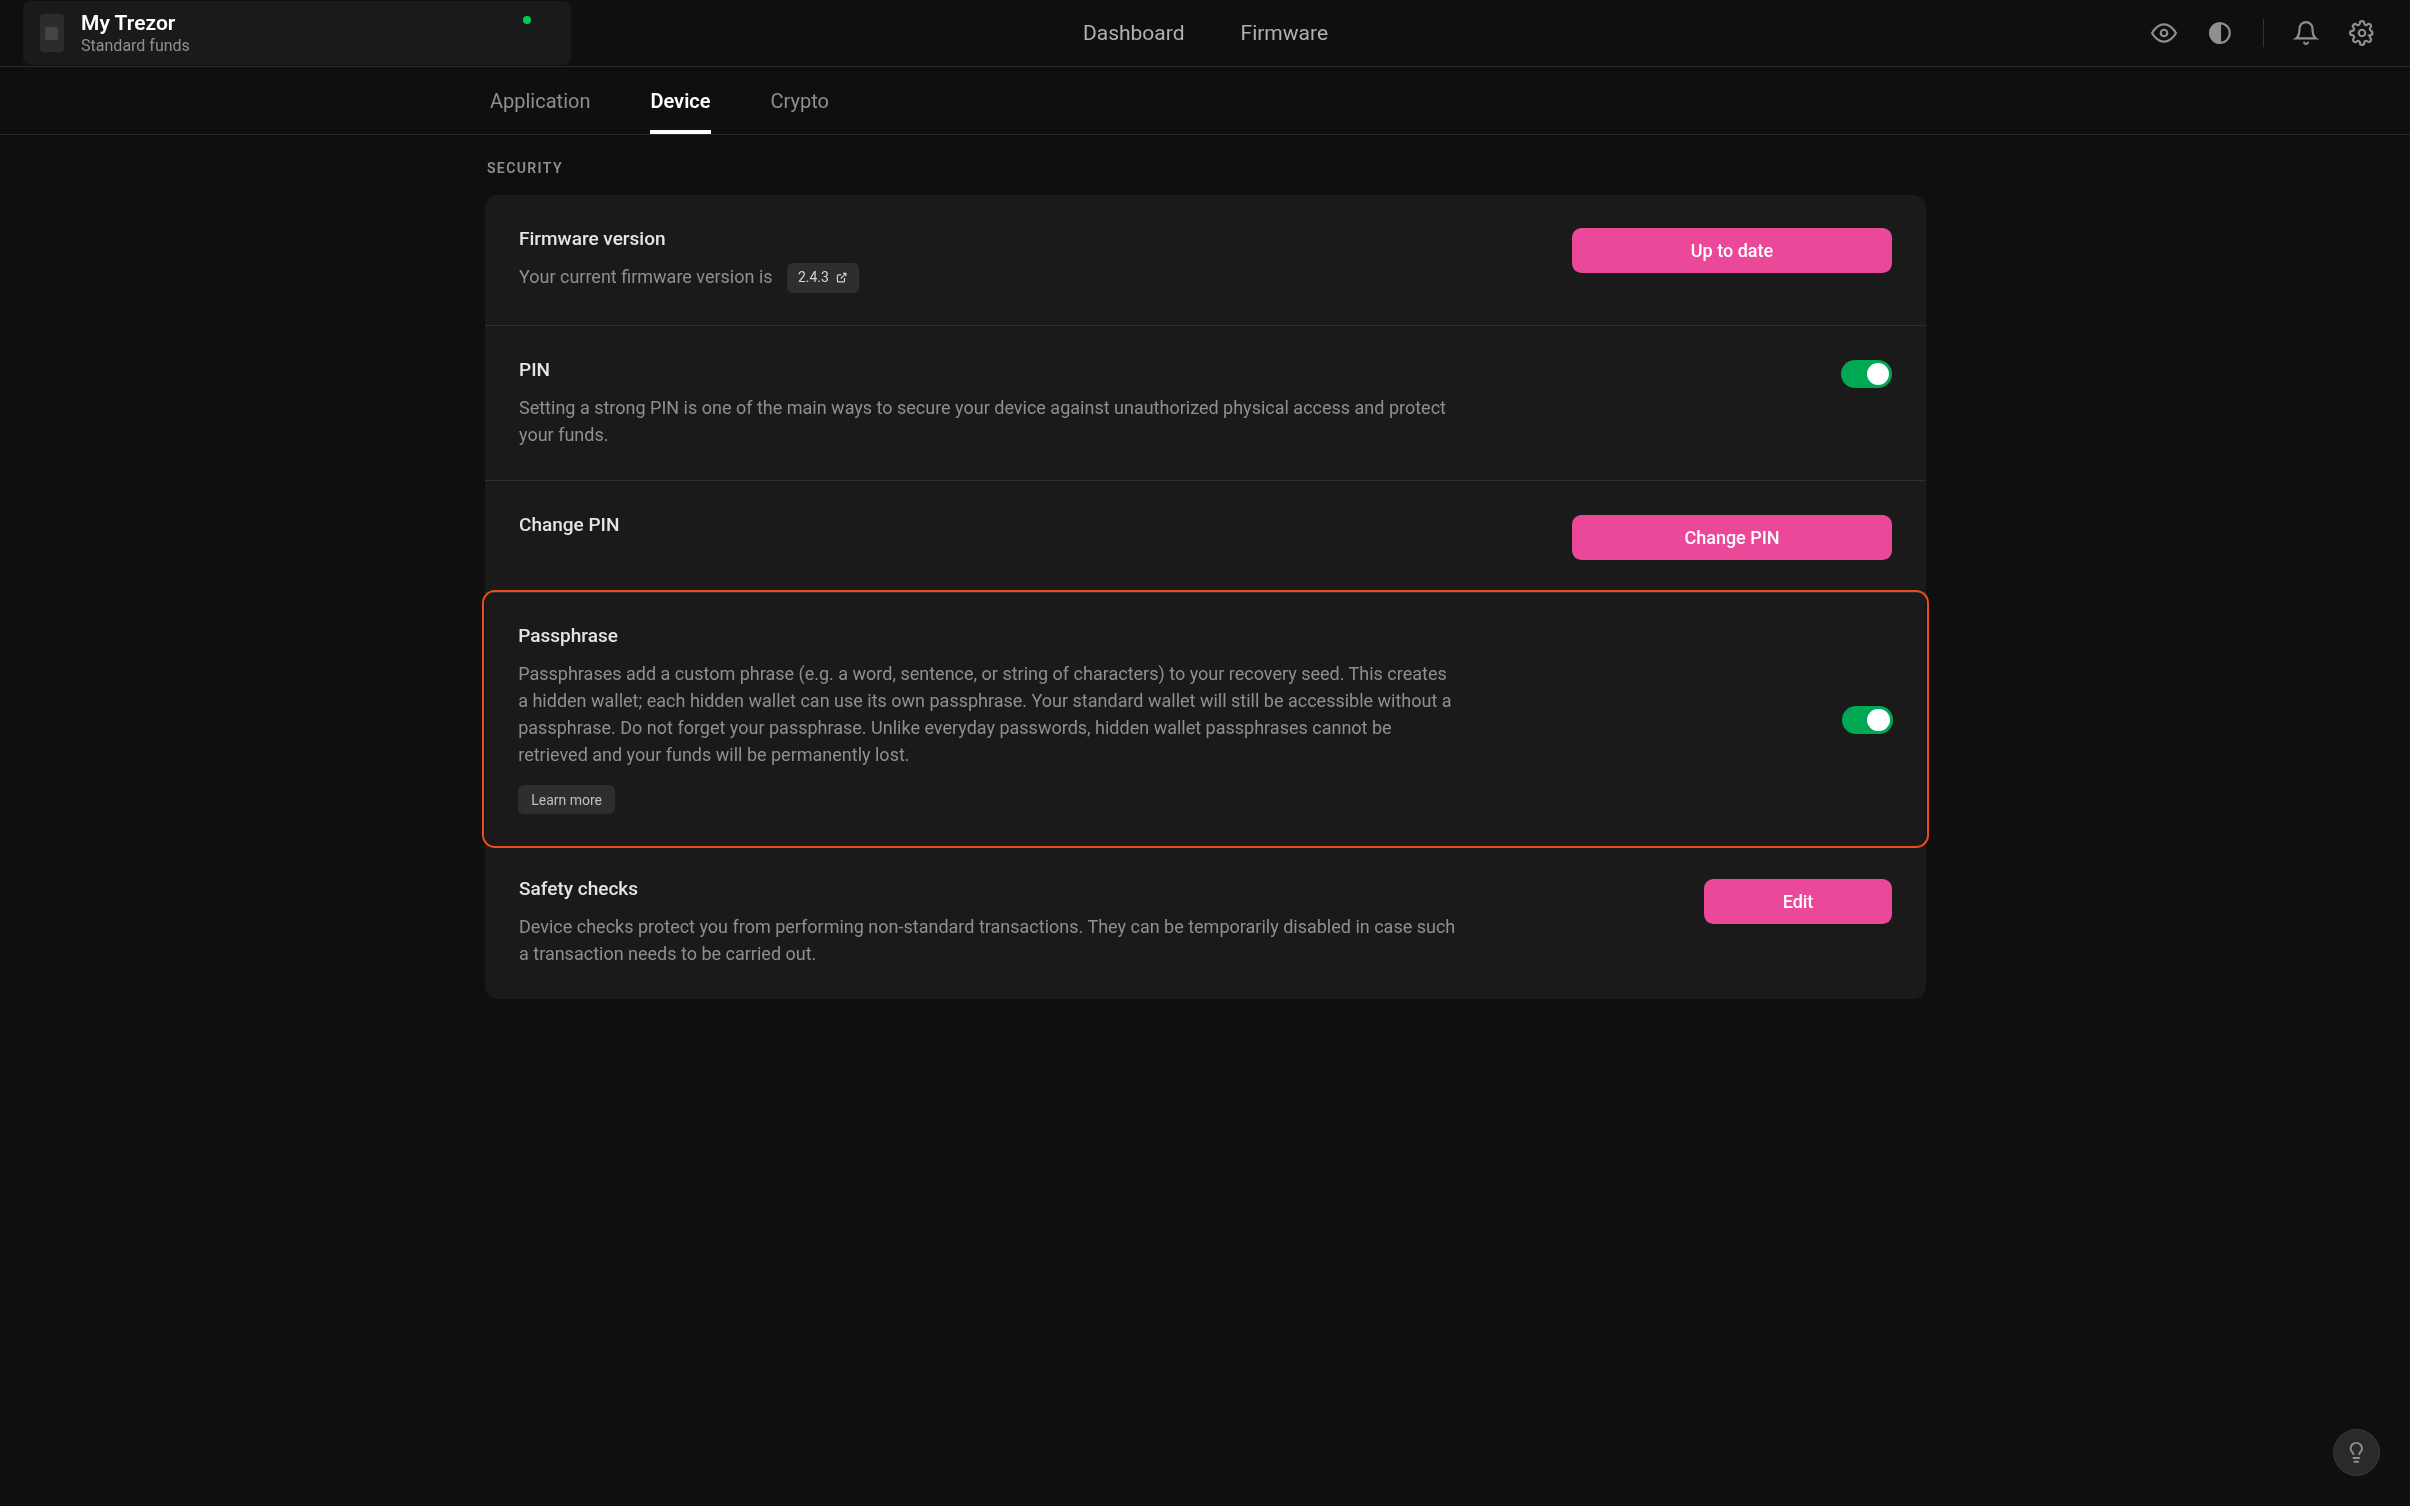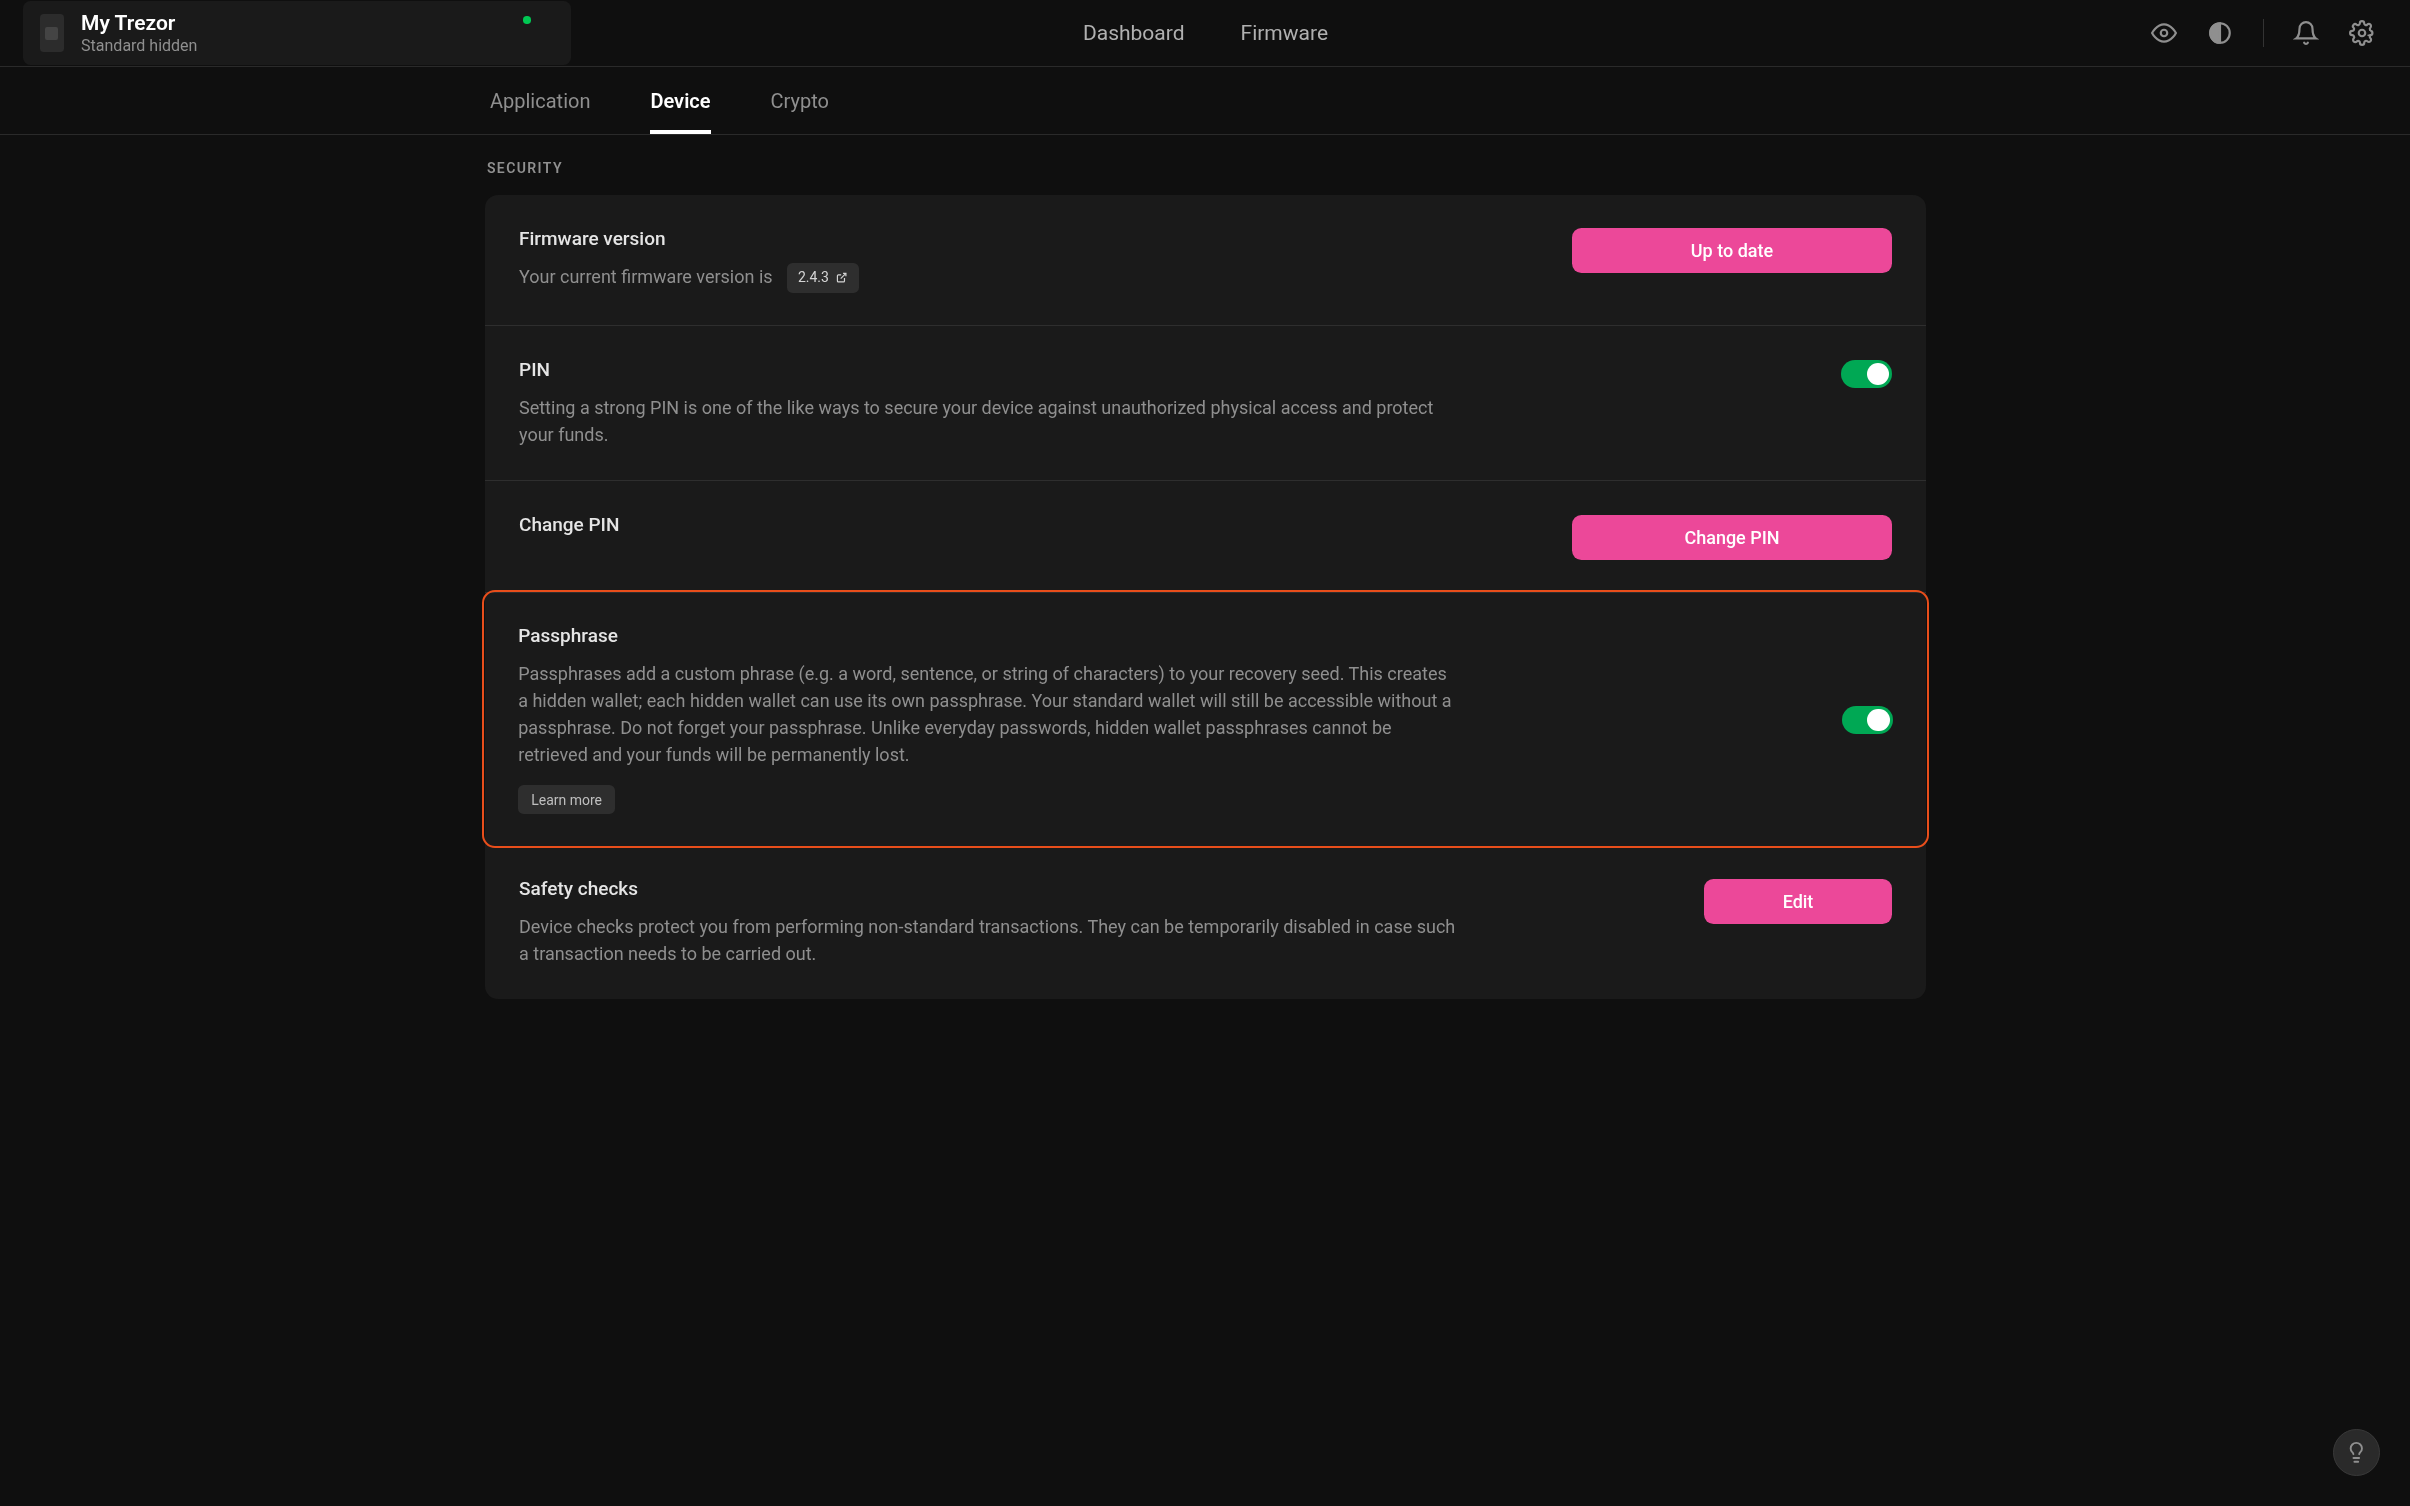--- a/index.html
+++ b/index.html
@@ -325,21 +325,21 @@
 </head>
 <body>
 
 <div class="title-bar">
   <div class="device-card">
     <div class="device-icon">
       <div class="device-icon-inner"></div>
     </div>
     <div class="device-info">
       <div class="device-name">My Trezor</div>
-      <div class="device-subtitle">Standard hidden</div>
+      <div class="device-subtitle">Standard funds</div>
     </div>
     <div class="status-dot"></div>
   </div>
 
   <div class="nav-links">
     <div class="nav-link">Dashboard</div>
     <div class="nav-link">Firmware</div>
   </div>
 
   <div class="title-icons">
@@ -400,21 +400,21 @@
         </div>
       </div>
       <div class="row-control">
         <button class="action-button">Up to date</button>
       </div>
     </div>
 
     <div class="settings-row">
       <div class="row-text">
         <div class="row-title">PIN</div>
-        <div class="row-desc">Setting a strong PIN is one of the like ways to secure your device against unauthorized physical access and protect your funds.</div>
+        <div class="row-desc">Setting a strong PIN is one of the main ways to secure your device against unauthorized physical access and protect your funds.</div>
       </div>
       <div class="row-control">
         <div class="toggle">
           <div class="toggle-knob"></div>
         </div>
       </div>
     </div>
 
     <div class="settings-row">
       <div class="row-text">

